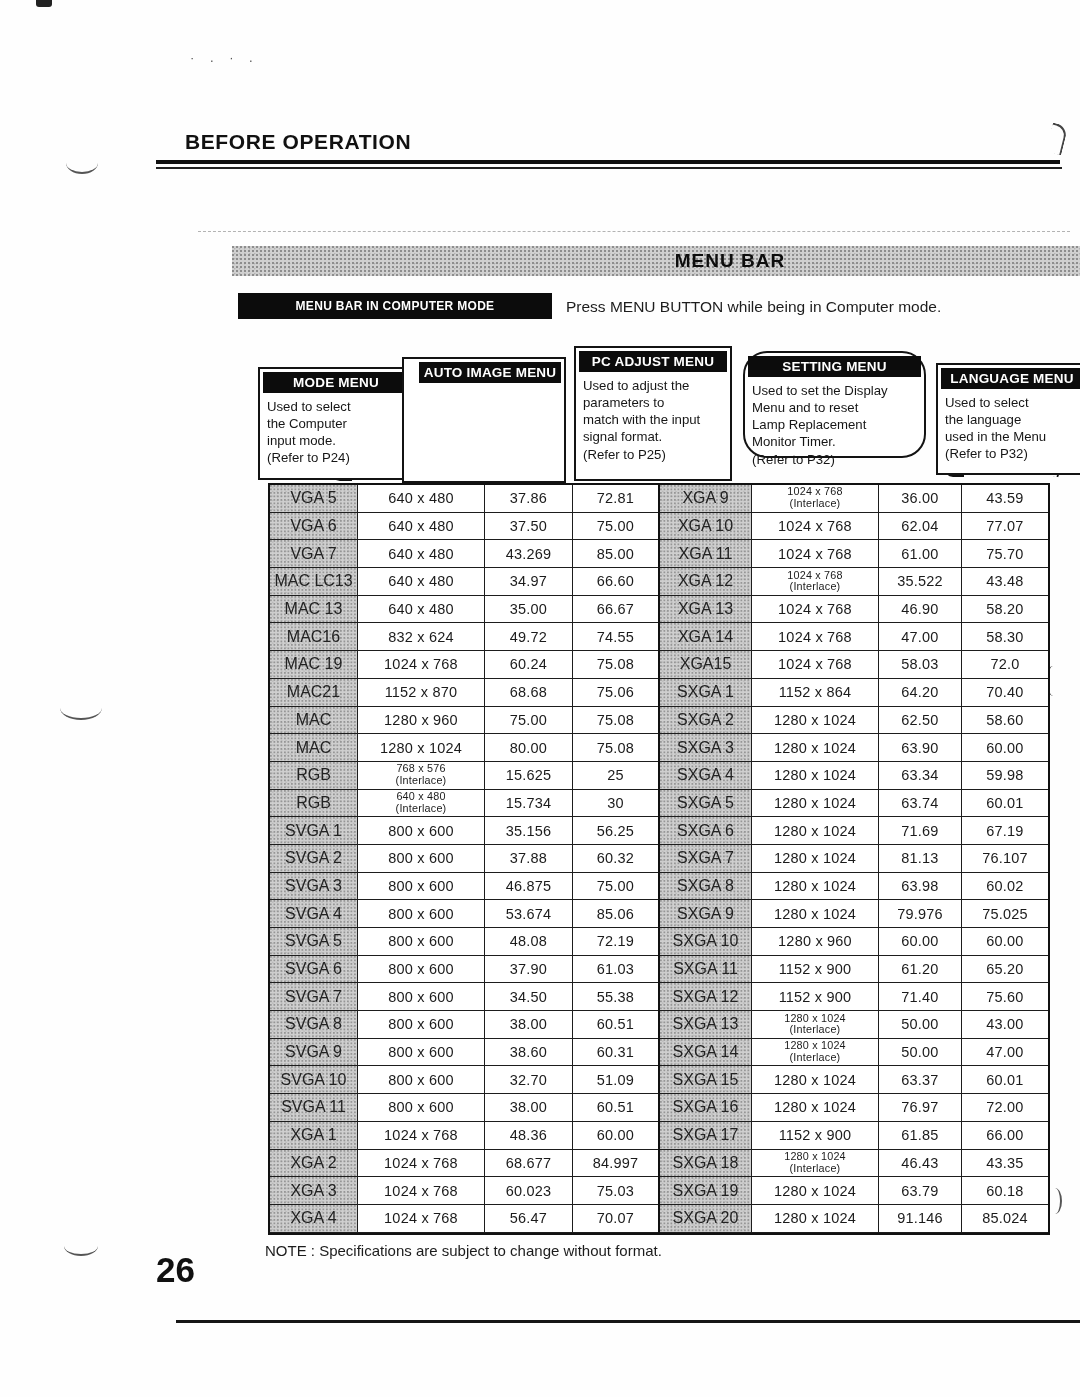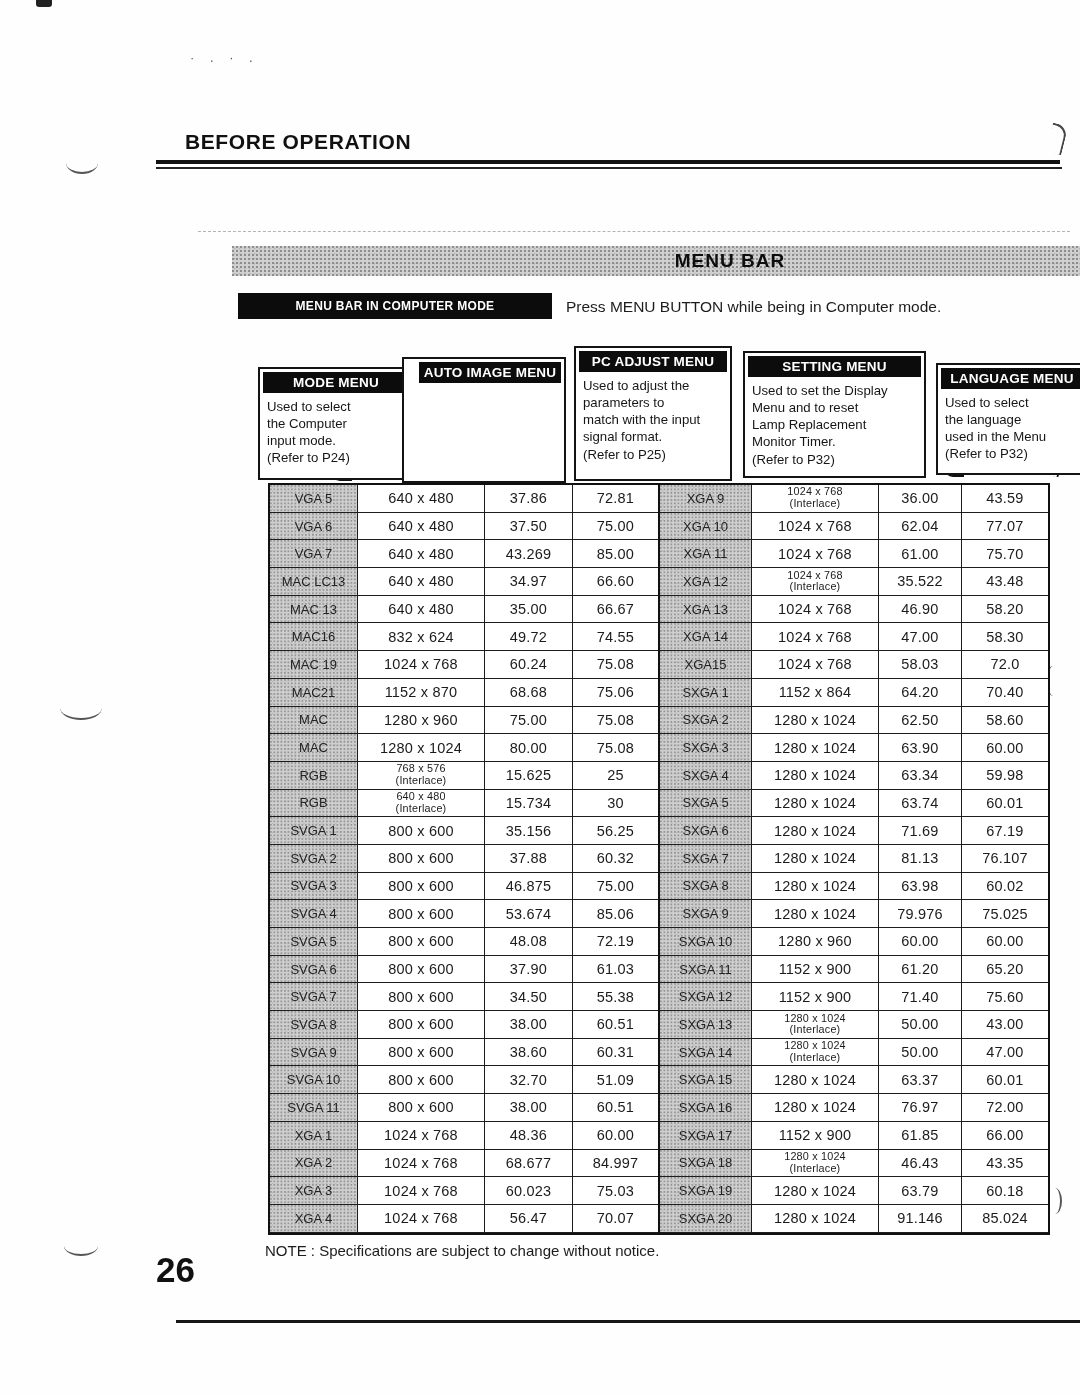--- a/index.html
+++ b/index.html
@@ -53,21 +53,21 @@
     margin:3px 3px 0 3px; background:#0c0c0c; color:#fff;
     font-size:13.5px; font-weight:bold; letter-spacing:.2px;
     height:21px; display:flex; align-items:center; justify-content:center; white-space:nowrap; overflow:hidden;
   }
   .menu-box-body{
     padding:5px 6px 4px 7px; font-size:13.2px; line-height:1.3; color:#161616; white-space:pre-line;
   }
   .box-mode{left:258px; top:367px; width:156px; height:113px;}
   .box-auto{left:402px; top:357px; width:164px; height:126px;padding-left:12px;}
   .box-pc{left:574px; top:346px; width:158px; height:135px;}
-  .box-setting{left:743px; top:351px; width:183px; height:127px;}
+  .box-setting{left:743px; top:351px; width:183px; height:107px;border-radius:24px;}
   .box-language{left:936px; top:363px; width:152px; height:112px;}
   
   .tail{position:absolute; z-index:4;}
   .tail-a{left:330px; top:465px; width:20px; height:14px; border-left:2.4px solid #111; border-bottom:2.4px solid #111; border-bottom-left-radius:10px;}
   .tail-b{left:545px; top:462px; width:18px; height:12px; border-top:2.4px solid #111; border-right:2.4px solid #111; border-top-right-radius:9px; transform:rotate(8deg);}
   .tail-c{left:636px; top:463px; width:18px; height:13px; border-top:2.4px solid #111; border-right:2.4px solid #111; border-top-right-radius:10px;}
   .tail-d{left:944px; top:462px; width:18px; height:13px; border-left:2.4px solid #111; border-bottom:2.4px solid #111; border-bottom-left-radius:9px;}
   .tail-e{left:1040px; top:461px; width:18px; height:13px; border-top:2.4px solid #111; border-right:2.4px solid #111; border-top-right-radius:10px; transform:rotate(10deg);}
   
   .spec-table{
@@ -77,21 +77,21 @@
   .spec-table.left{left:268px; grid-template-columns:88px 127px 88px 85px;}
   .spec-table.right{left:658px; grid-template-columns:92px 127px 83px 86px;}
   .cell{
     display:flex; align-items:center; justify-content:center;
     border-right:1.5px solid #1d1d1d; border-bottom:1.5px solid #1d1d1d;
     font-size:14.5px; box-sizing:border-box; text-align:center; overflow:hidden;
   }
   .cell.num, .cell.res{letter-spacing:.2px;}
   .cell:nth-child(4n){border-right:none;}
   .cell.mode{
-    font-size:13px; color:#222;
+    font-size:16px; color:#222;
     background-color:#cfcfcf;
     background-image:
       radial-gradient(circle at 1px 1px, #969696 0.8px, transparent 1px),
       radial-gradient(circle at 2.5px 2.1px, #b7b7b7 0.7px, transparent 0.9px);
     background-size:3.5px 3.5px, 4.5px 4.5px;
   }
   .cell.interlace{font-size:10.8px; line-height:1.1; white-space:pre-line;}
   
   .note{position:absolute; left:265px; top:1242px; font-size:15px; color:#1c1c1c;}
   .bottom-rule{position:absolute; left:176px; top:1320px; width:904px; height:3px; background:#161616;}
@@ -384,17 +384,17 @@
       <div class="cell mode">SXGA 19</div>
       <div class="cell res">1280 x 1024</div>
       <div class="cell num">63.79</div>
       <div class="cell num">60.18</div>
       <div class="cell mode">SXGA 20</div>
       <div class="cell res">1280 x 1024</div>
       <div class="cell num">91.146</div>
       <div class="cell num">85.024</div>
     </div>
 
-  <div class="note">NOTE : Specifications are subject to change without notice.</div>
+  <div class="note">NOTE : Specifications are subject to change without format.</div>
   <div class="bottom-rule"></div>
   <div class="page-number">26</div>
 
 </div>
 
 </body></html>

